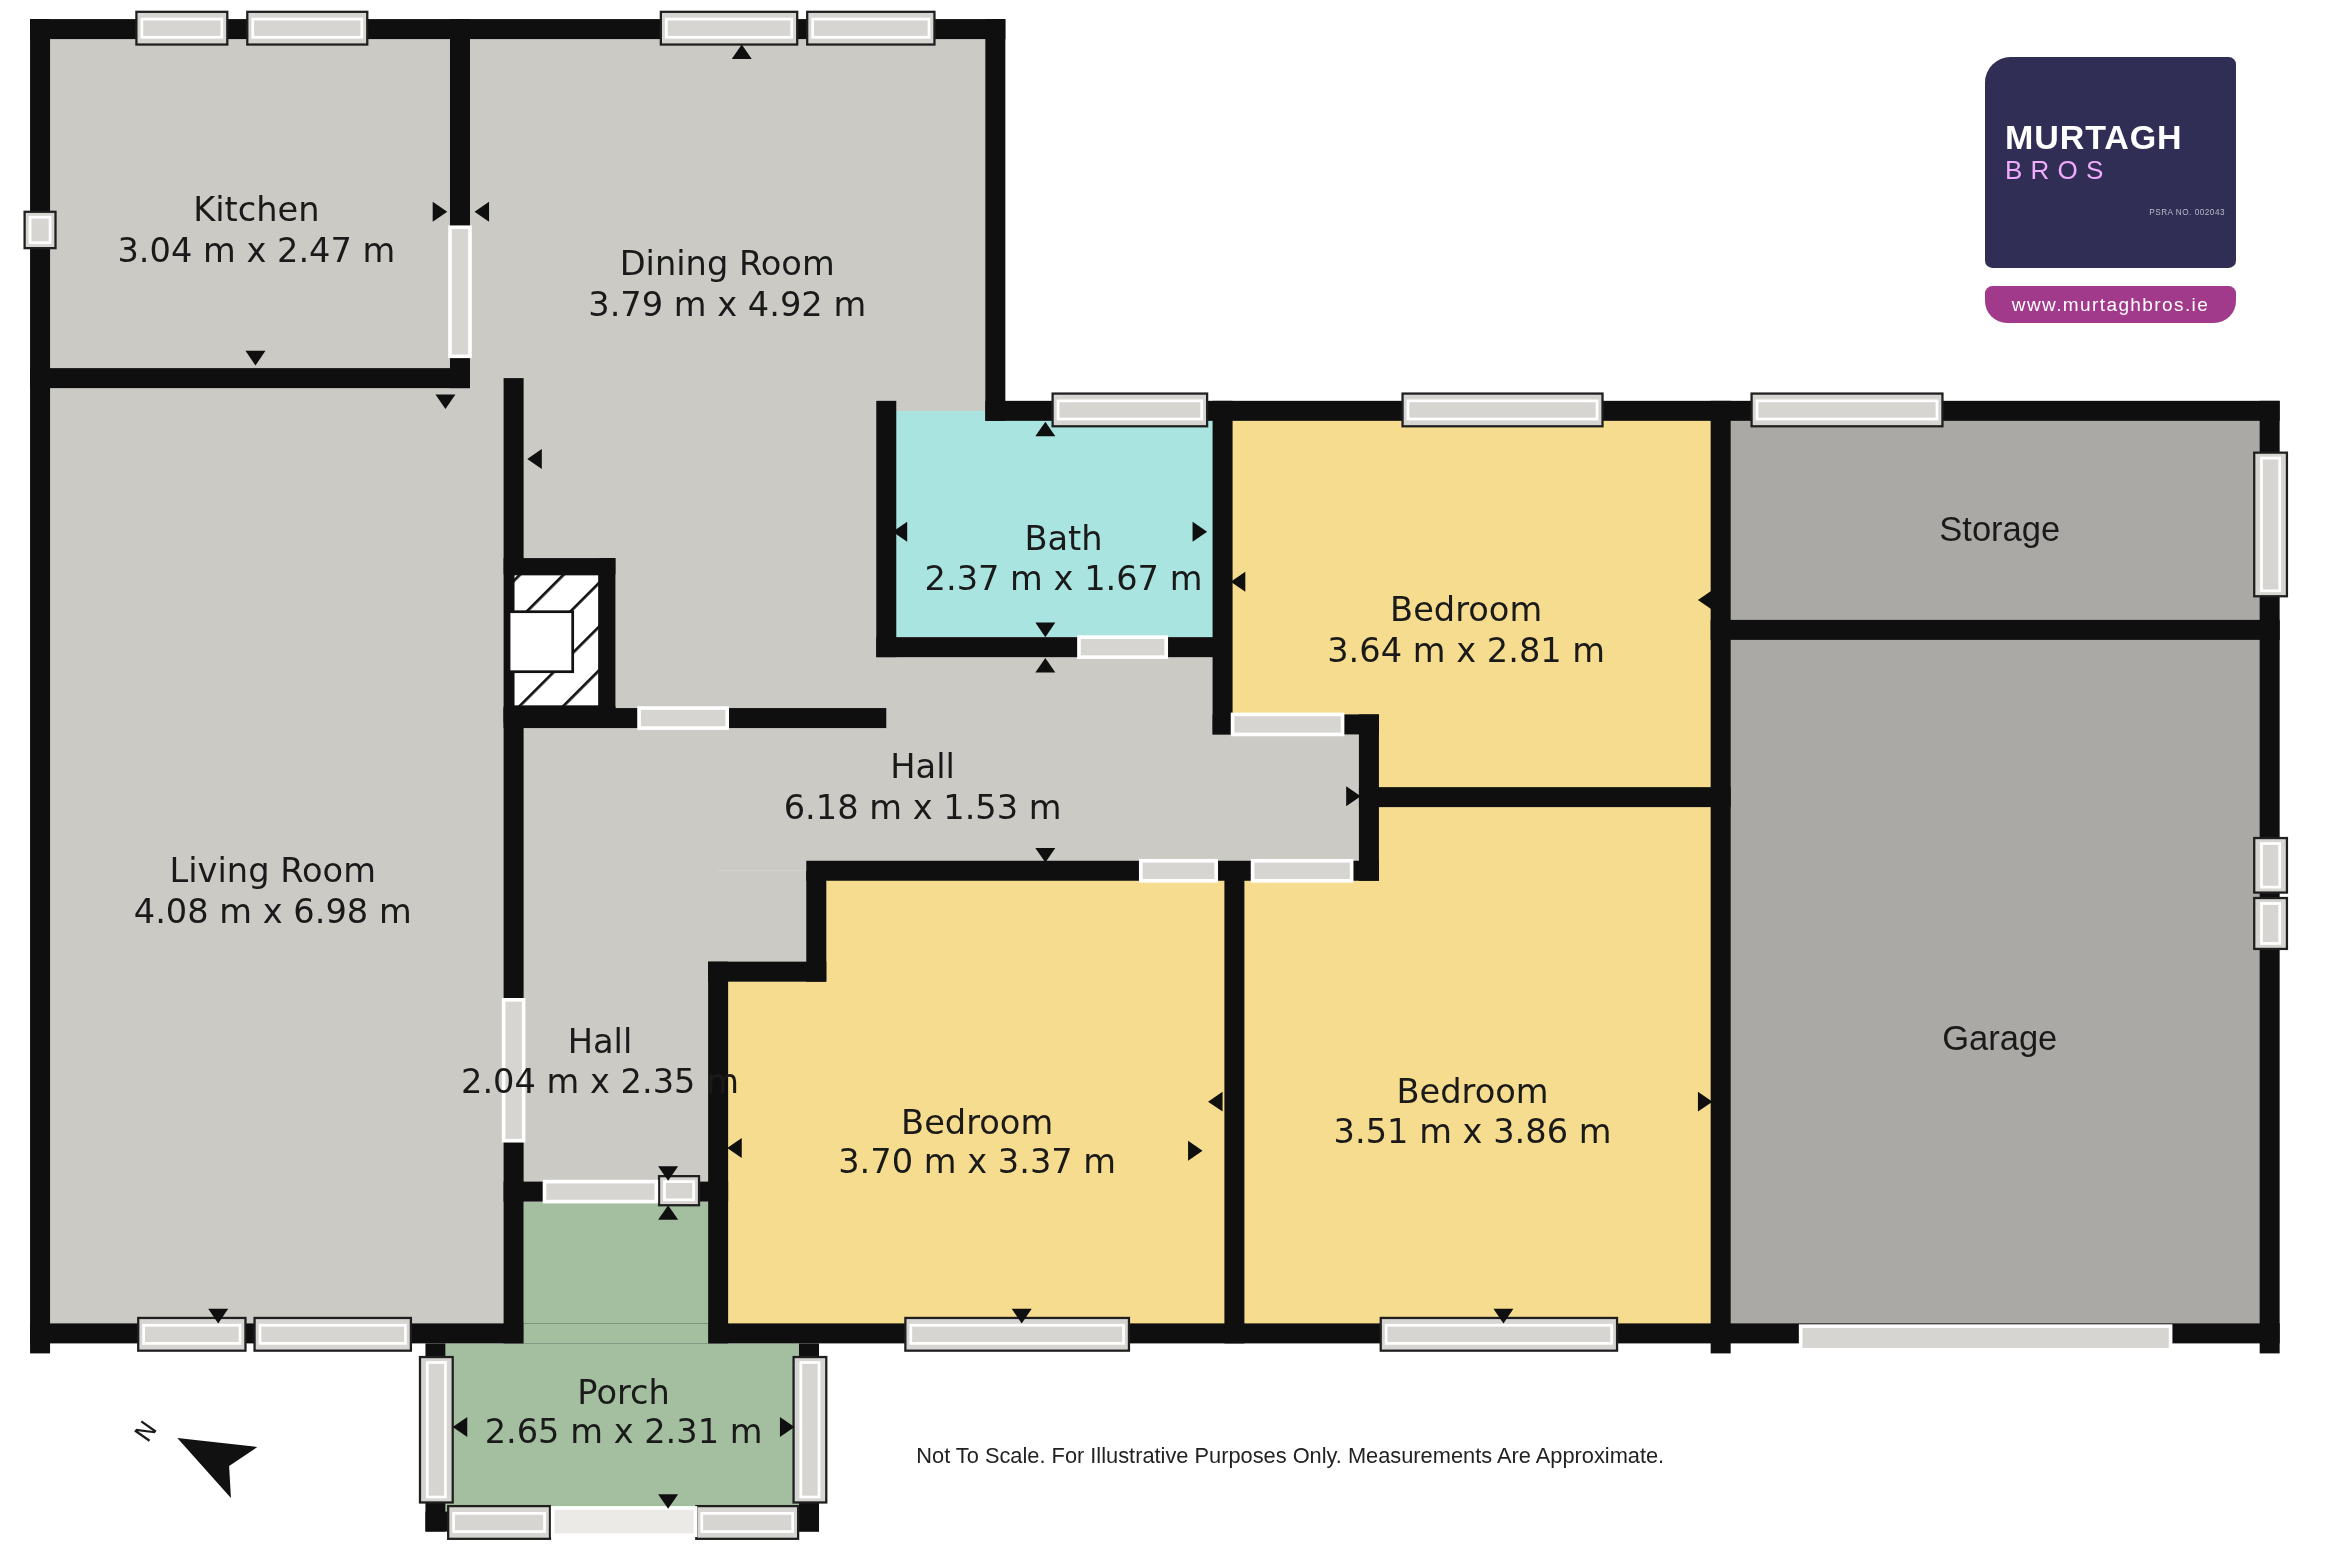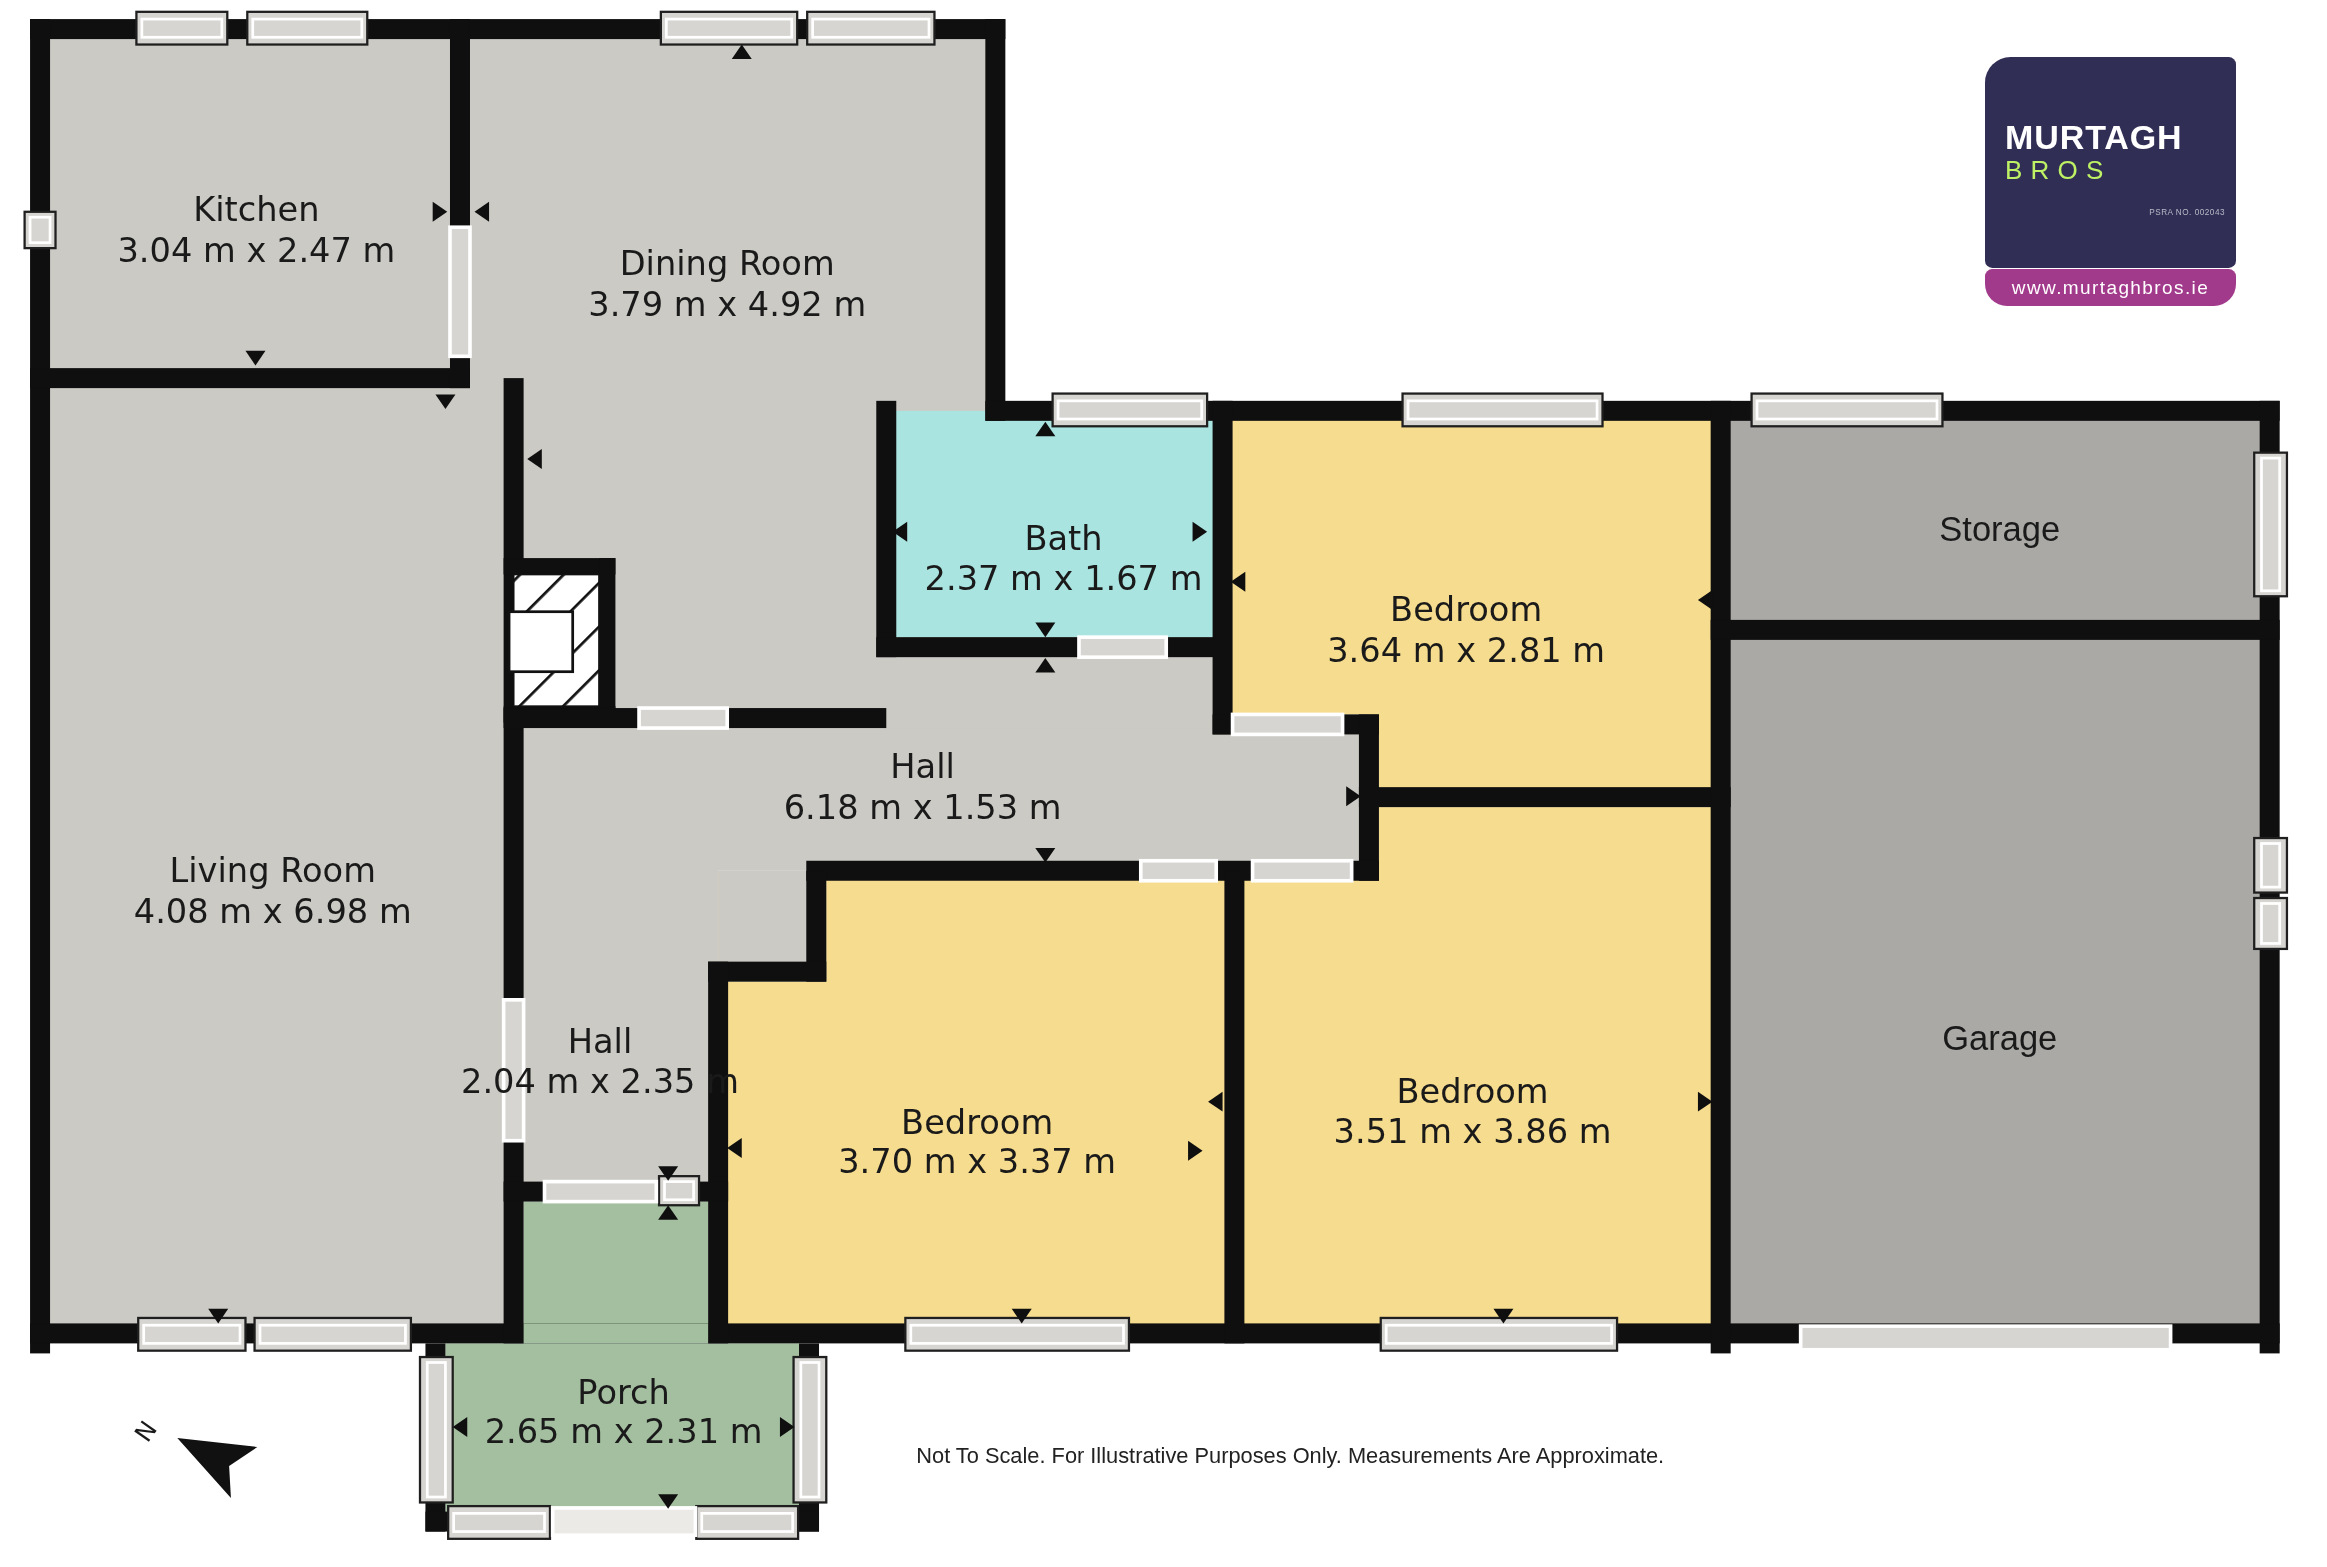--- a/index.html
+++ b/index.html
@@ -15,24 +15,24 @@
   .wini{fill:none;stroke:#ffffff;stroke-width:3;}
   .open{fill:#d7d5d1;stroke:#ffffff;stroke-width:4;}
   .tri{fill:#0f0f0f;}
   
   .logo{position:absolute;left:1985px;top:57px;width:251px;}
   .logo-navy{background:#312e55;height:211px;border-radius:25.5px 7.3px 7.3px 7.3px;
              color:#fff;position:relative;}
   .logo-name1{font-family:"Liberation Sans",sans-serif;font-weight:bold;font-size:34px;
               letter-spacing:0.9px;padding:64px 0 0 20px;line-height:33px;}
   .logo-name2{font-family:"Liberation Sans",sans-serif;font-weight:normal;font-size:26px;
-              letter-spacing:8.2px;padding:1.8px 0 0 20px;color:#bef264;line-height:29px;}
+              letter-spacing:8.2px;padding:1.8px 0 0 20px;color:#f0abfc;line-height:29px;}
   .logo-psra{font-family:"Liberation Sans",sans-serif;font-size:8.2px;color:#b9bac9;
              text-align:right;padding:23.6px 11px 0 0;letter-spacing:0.5px;margin-left:40px;}
-  .logo-magenta{background:#a23a8c;height:37px;margin-top:1px;border-radius:7.3px 7.3px 22px 22px;
+  .logo-magenta{background:#a23a8c;height:37px;margin-top:18px;border-radius:7.3px 7.3px 22px 22px;
                 color:#fff;text-align:center;font-family:"Liberation Sans",sans-serif;
                 font-size:19px;letter-spacing:1.4px;line-height:37px;}
 </style>
 </head>
 <body>
 
 <div class="stage">
 
 <svg width="2327" height="1567" viewBox="0 0 2560 1724">
 

